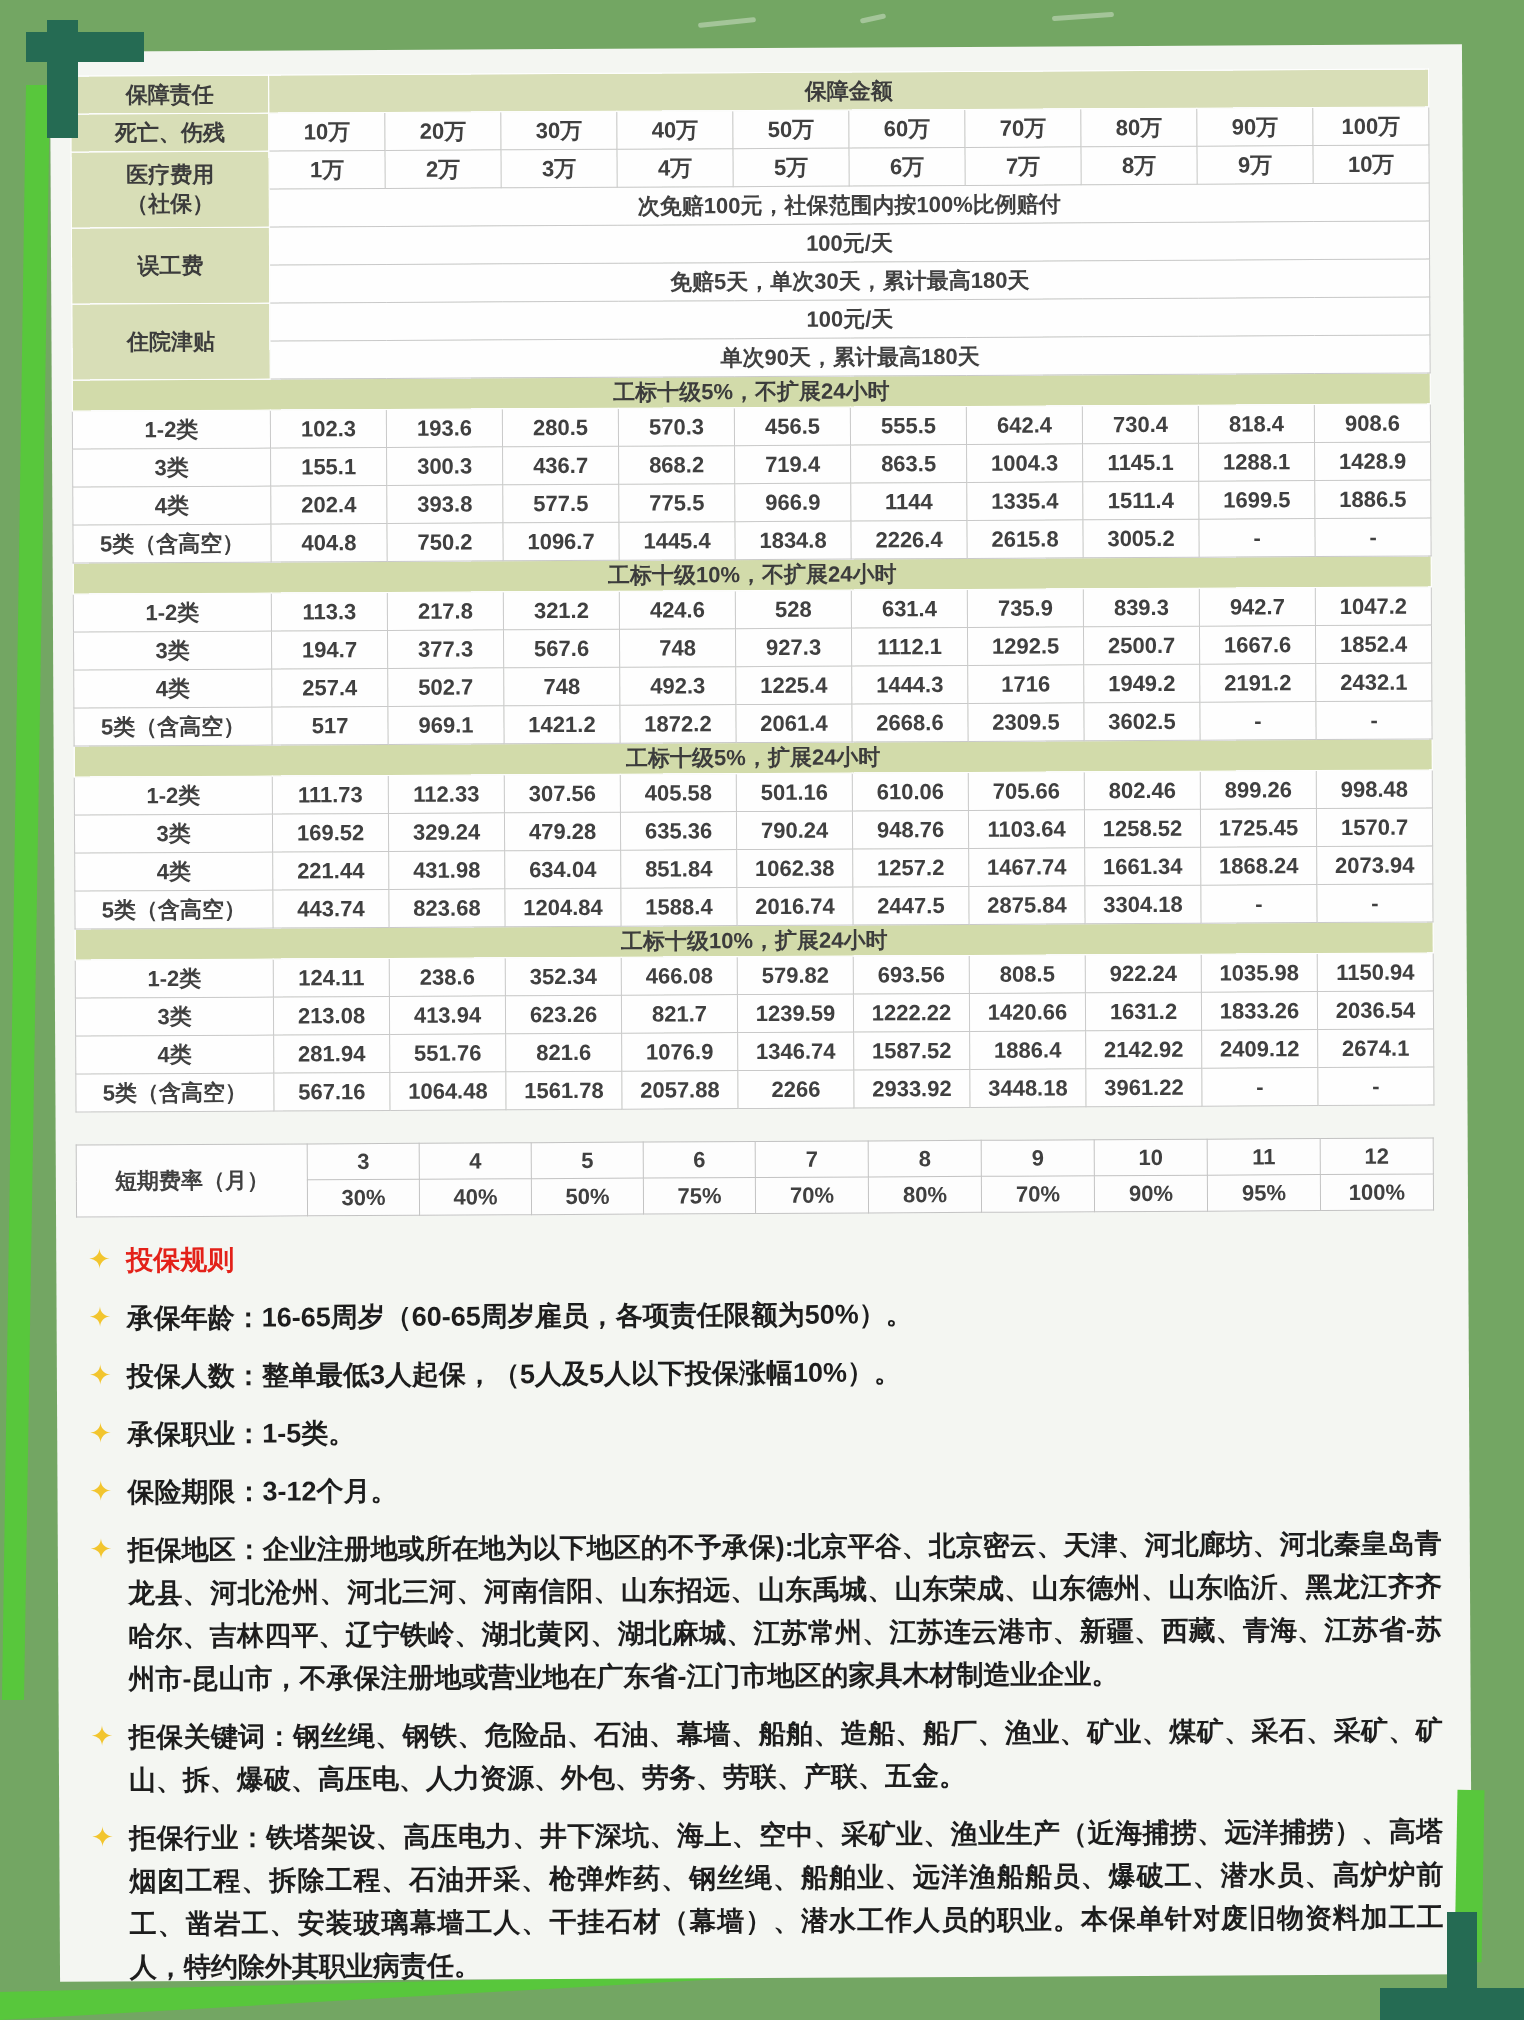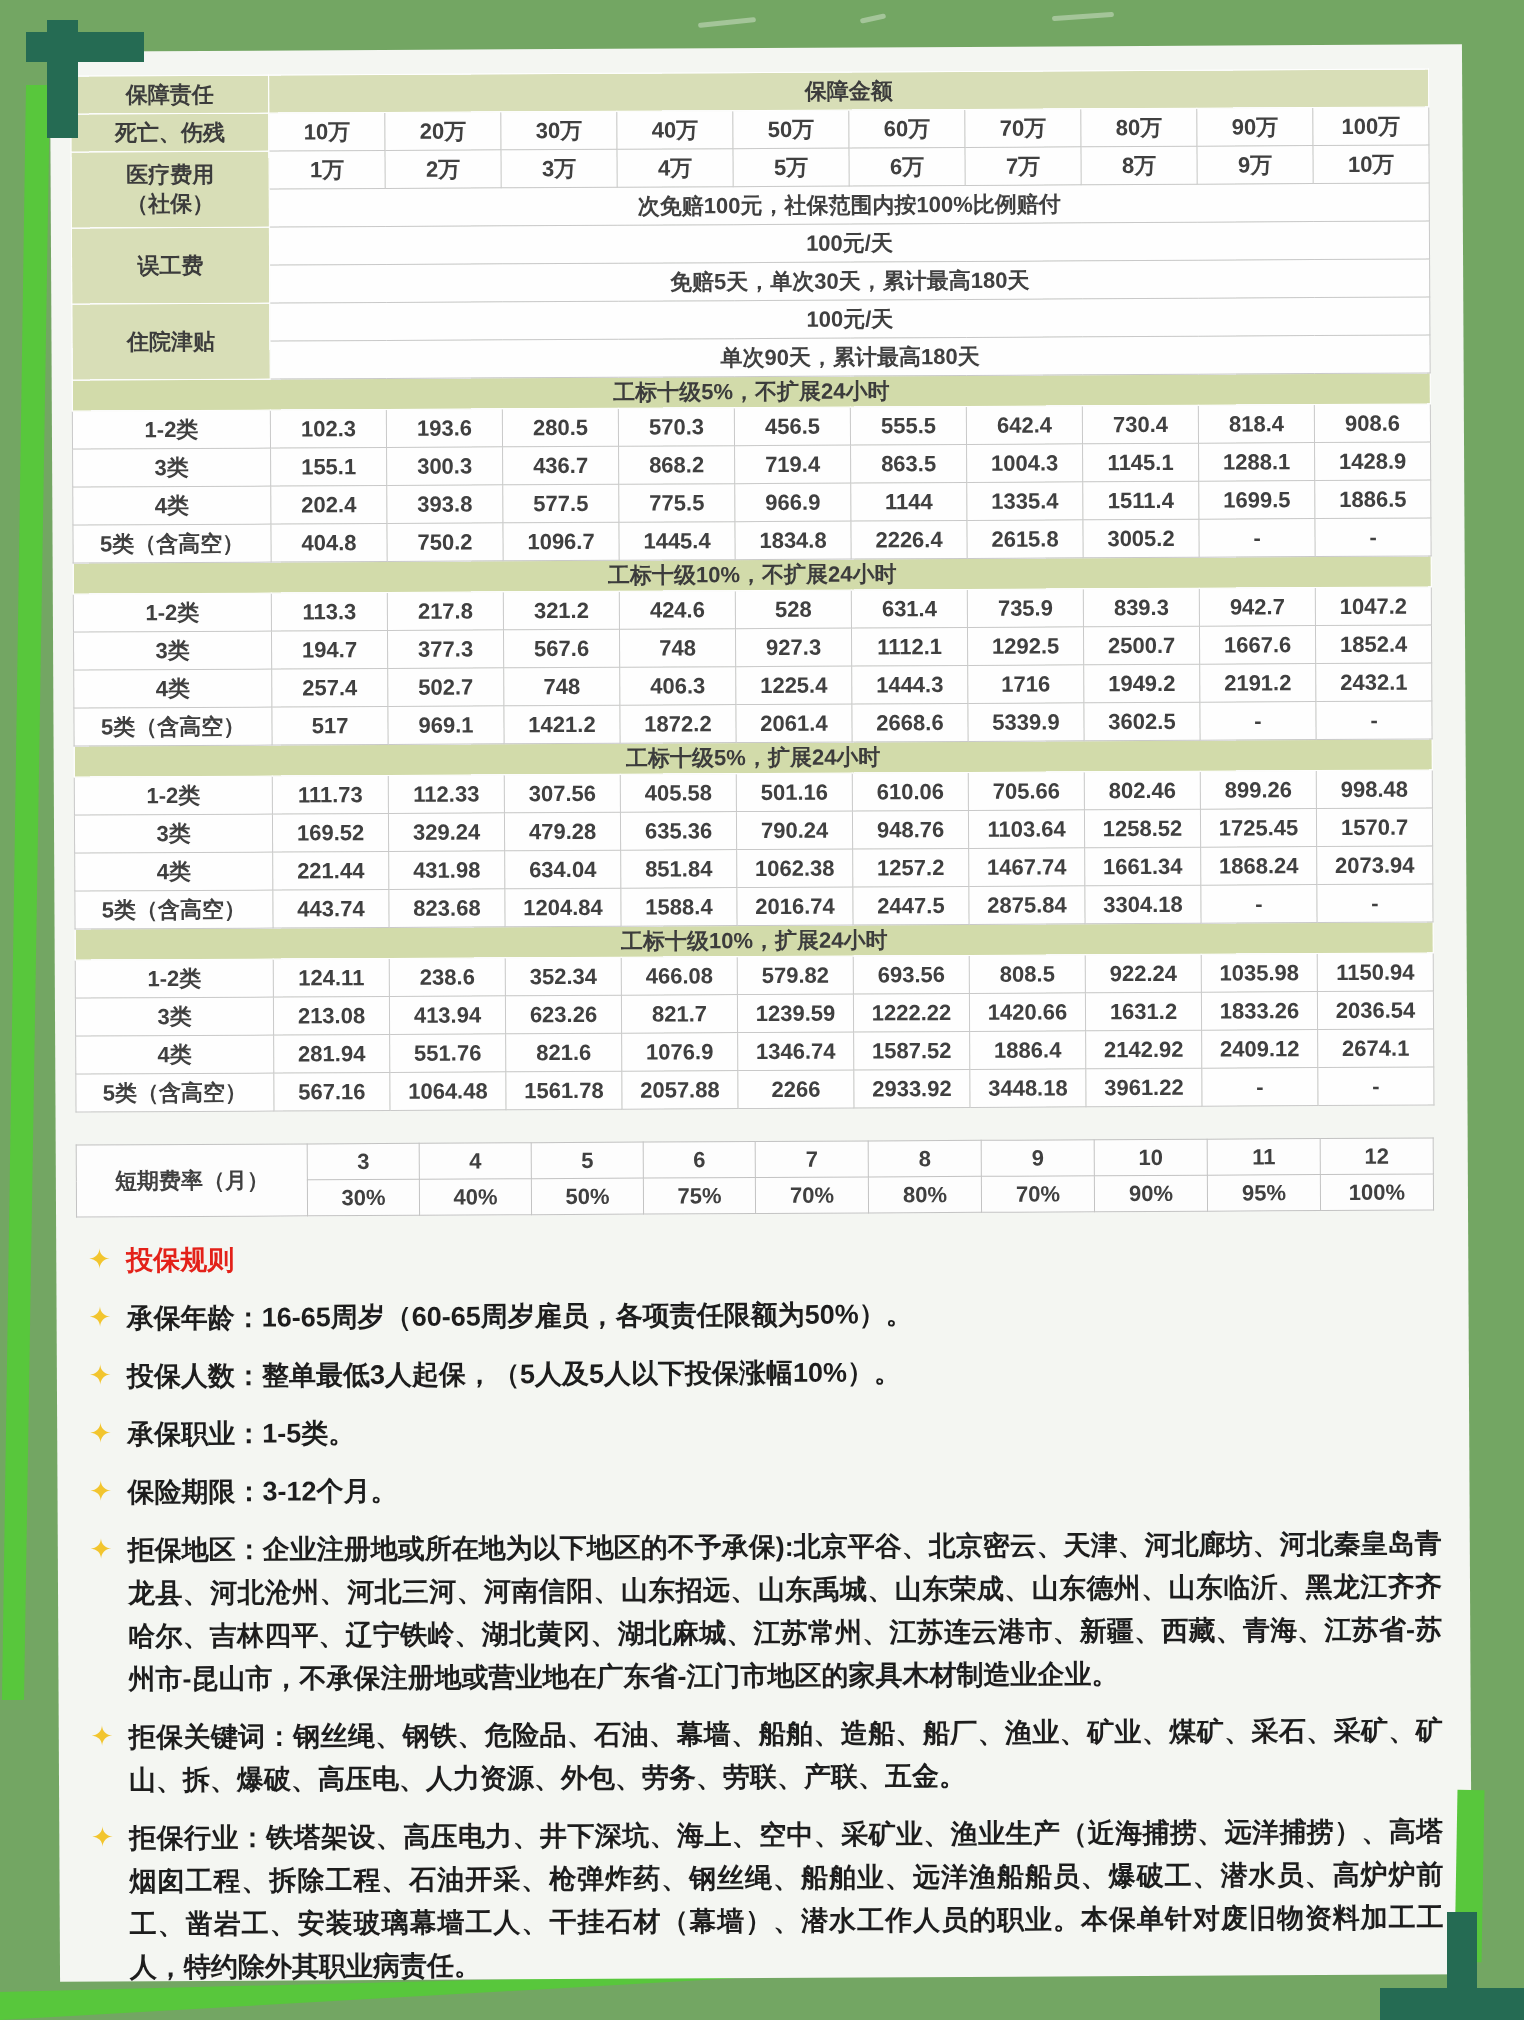--- a/index.html
+++ b/index.html
@@ -211,37 +211,37 @@
           <td>1292.5</td>
           <td>2500.7</td>
           <td>1667.6</td>
           <td>1852.4</td>
         </tr>
         <tr>
           <td>4类</td>
           <td>257.4</td>
           <td>502.7</td>
           <td>748</td>
-          <td>406.3</td>
+          <td>492.3</td>
           <td>1225.4</td>
           <td>1444.3</td>
           <td>1716</td>
           <td>1949.2</td>
           <td>2191.2</td>
           <td>2432.1</td>
         </tr>
         <tr>
           <td>5类（含高空）</td>
           <td>517</td>
           <td>969.1</td>
           <td>1421.2</td>
           <td>1872.2</td>
           <td>2061.4</td>
           <td>2668.6</td>
-          <td>5339.9</td>
+          <td>2309.5</td>
           <td>3602.5</td>
           <td>-</td>
           <td>-</td>
         </tr>
         <tr class="band-row">
           <td class="band" colspan="11">工标十级5%，扩展24小时</td>
         </tr>
         <tr>
           <td>1-2类</td>
           <td>111.73</td>

